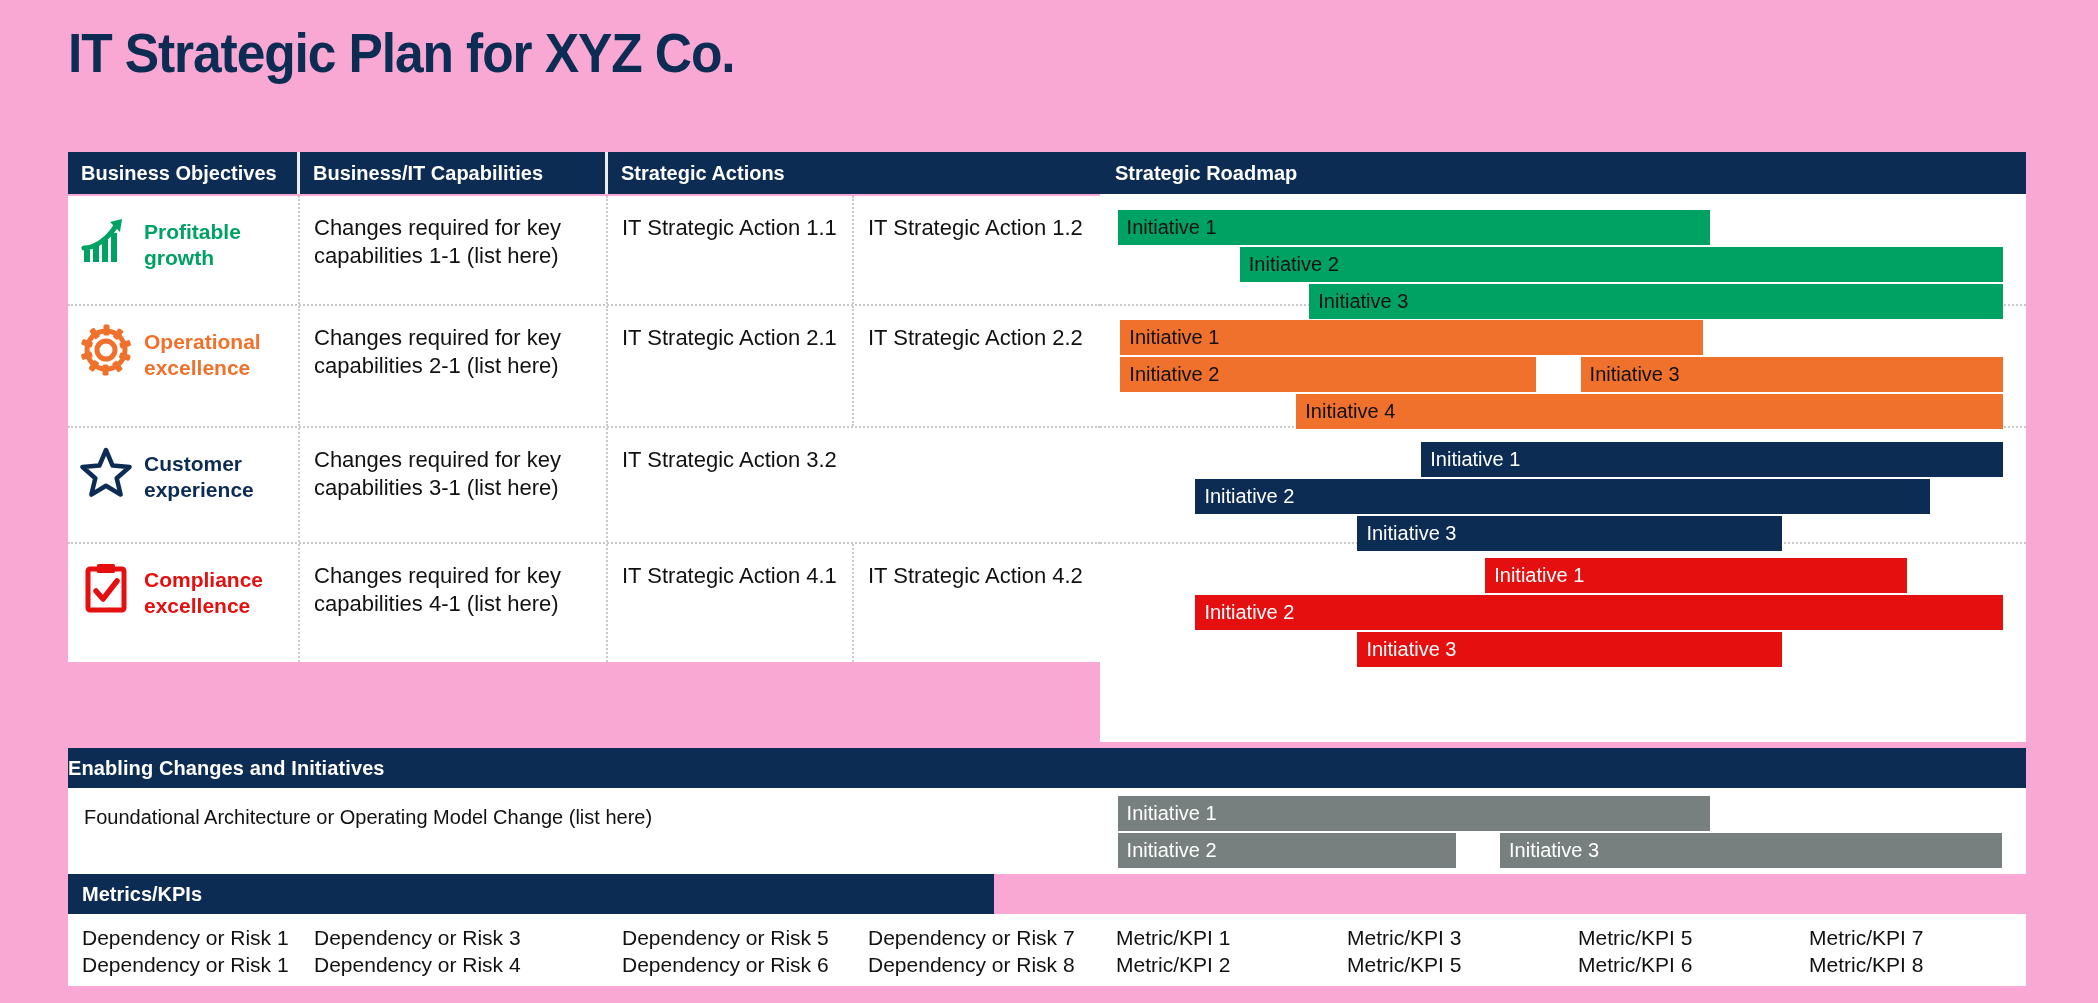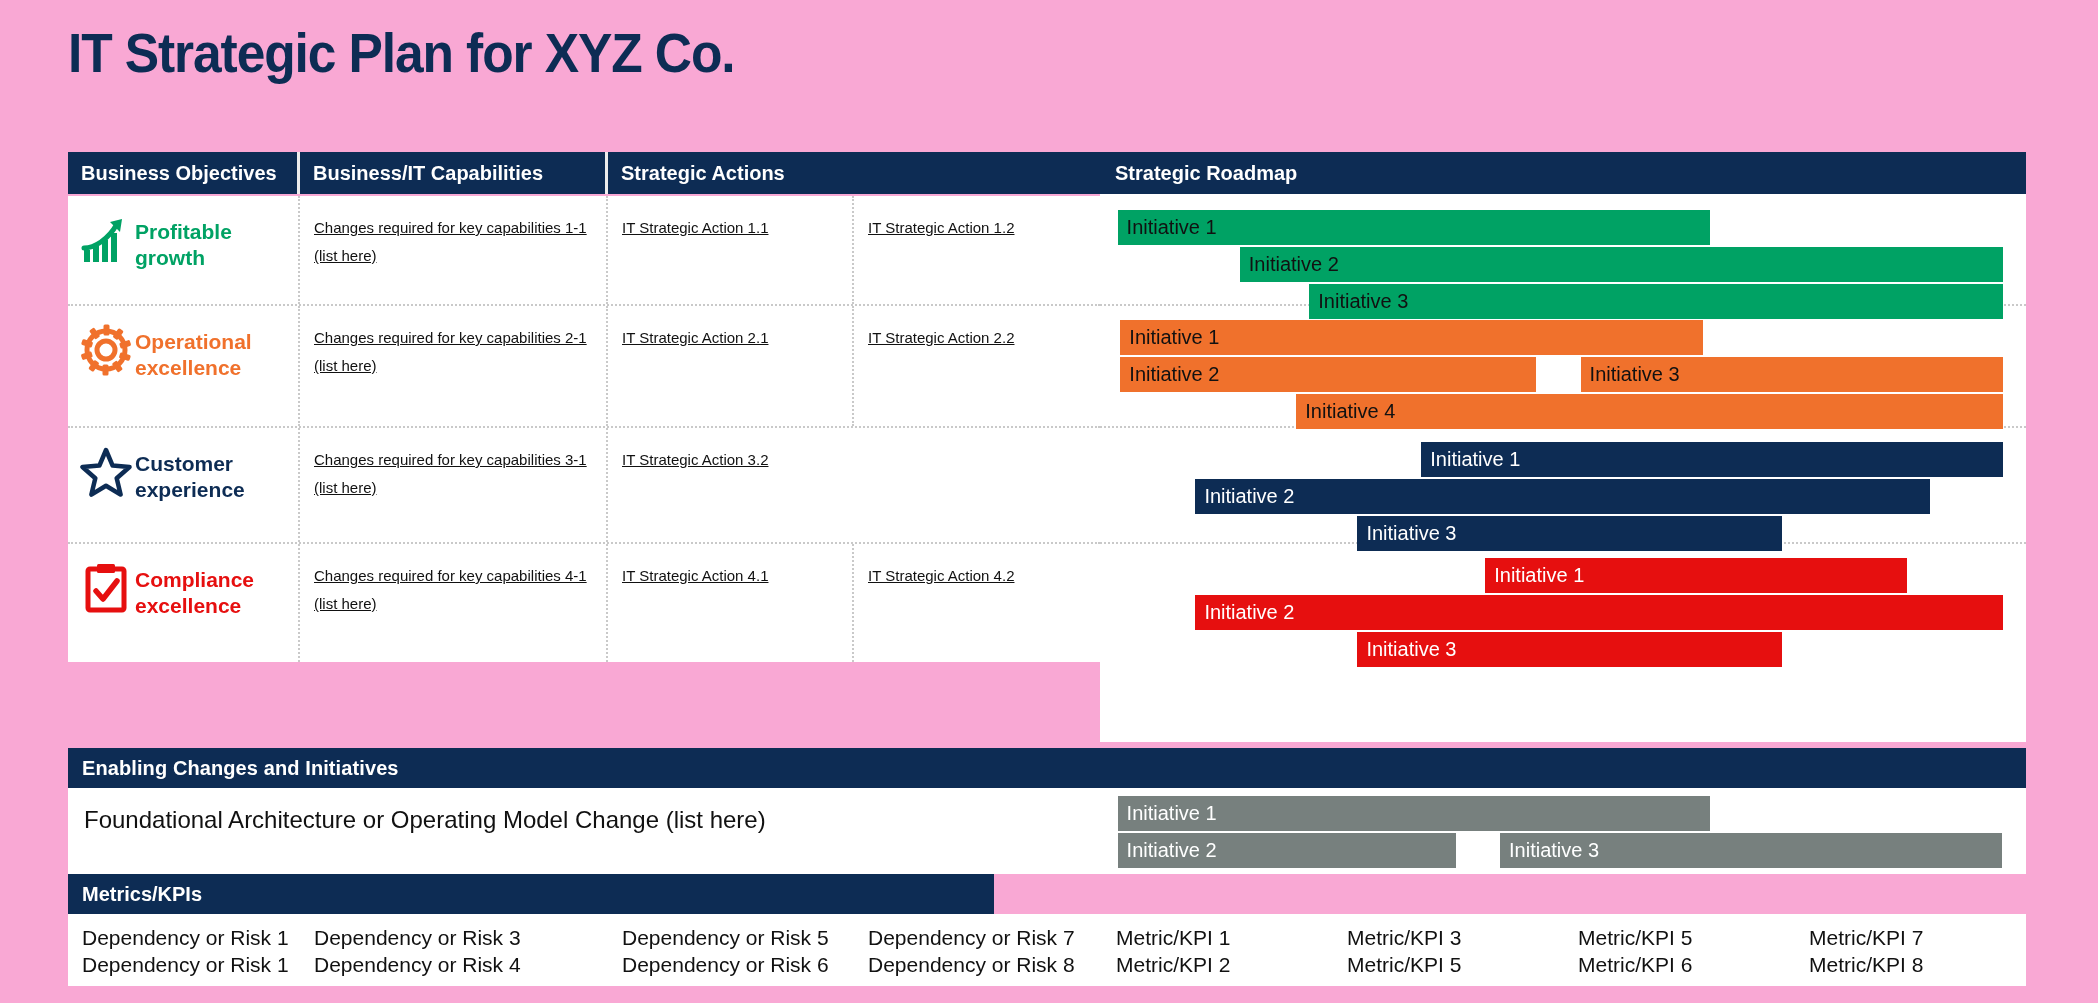--- a/index.html
+++ b/index.html
@@ -42,21 +42,20 @@
     font-size: 20px;
     display: flex;
     align-items: center;
     font-family: "Liberation Sans Narrow", "Liberation Sans", sans-serif;
     letter-spacing: .1px;
   }
   .navy-band .seg {
     height: 100%;
     display: flex;
     align-items: center;
-    padding-left: 14px;
     border-right: 2px solid #ececec;
   }
   .navy-band .seg:last-child { border-right: none; }
 
   
   #header-row {
     position: absolute;
     left: 68px;
     top: 152px;
     width: 1958px;
@@ -140,38 +139,37 @@
   }
   .trow:last-child { border-bottom: none; }
 
   .cell {
     background: #ffffff;
     border-right: 2px dotted #c9c9c9;
     height: 100%;
     padding: 18px 12px 0 14px;
   }
   .cell:last-child { border-right: none; }
-  .c-obj { width: 232px; display: flex; align-items: flex-start; gap: 3px; padding-left: 12px;}
+  .c-obj { width: 232px; display: flex; align-items: flex-start; gap: 12px; padding-left: 12px;}
   .c-cap { width: 308px; }
   .c-a1  { width: 246px; }
   .c-a2  { width: 246px; }
 
   .obj-label {
     font-size: 21px;
     font-weight: 700;
     line-height: 26px;
     font-family: "Liberation Sans Narrow", "Liberation Sans", sans-serif;
     padding-top: 5px;
   }
   .body-text {
-    font-size: 15px;
+    font-size: 22px;
     line-height: 28px;
     color: #111;
     font-family: "Liberation Sans Narrow", "Liberation Sans", sans-serif;
-    text-decoration: underline;
   }
   .icon-box { width: 52px; height: 52px; flex: 0 0 52px; }
 
   
   #roadmap {
     position: absolute;
     left: 1032px;
     top: 0;
     width: 926px;
     height: 546px;
@@ -206,21 +204,21 @@
   }
   #enabling-body {
     position: absolute;
     left: 68px; top: 788px;
     width: 1958px; height: 86px;
     background: #ffffff;
   }
   #enabling-text {
     position: absolute;
     left: 16px; top: 18px;
-    font-size: 24px;
+    font-size: 20px;
     color: #111;
     font-family: "Liberation Sans Narrow", "Liberation Sans", sans-serif;
   }
   #enabling-bars {
     position: absolute;
     left: 1032px; top: 0;
     width: 926px; height: 86px;
   }
 
   

